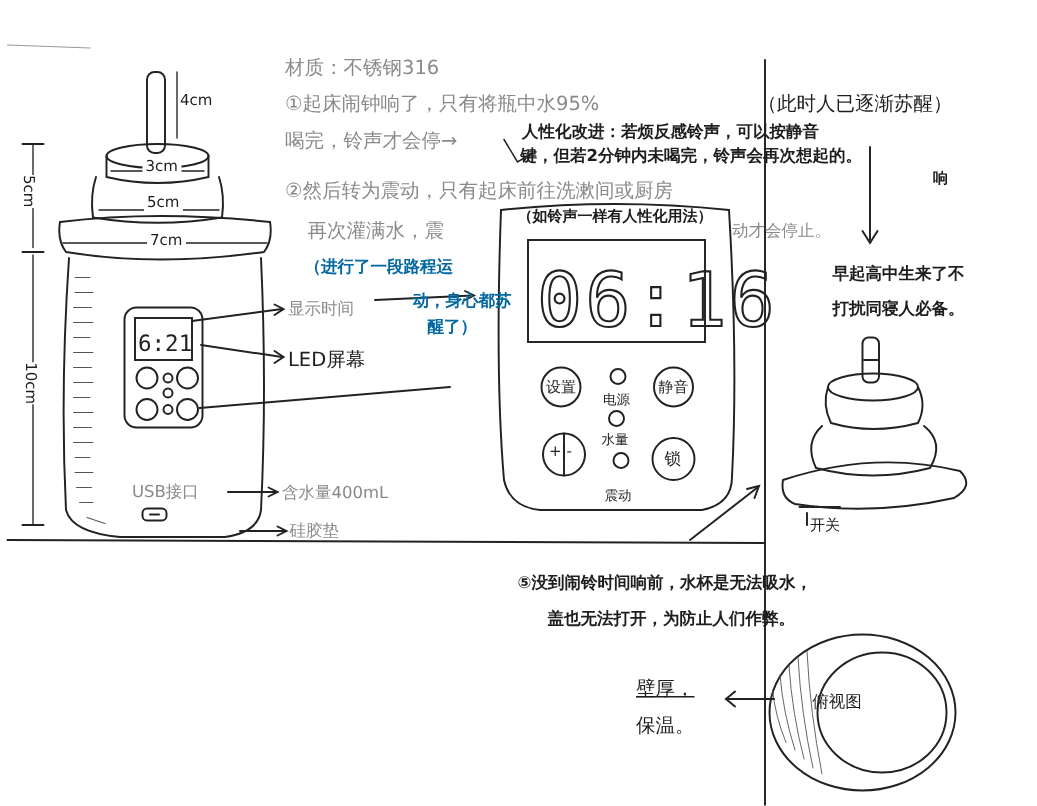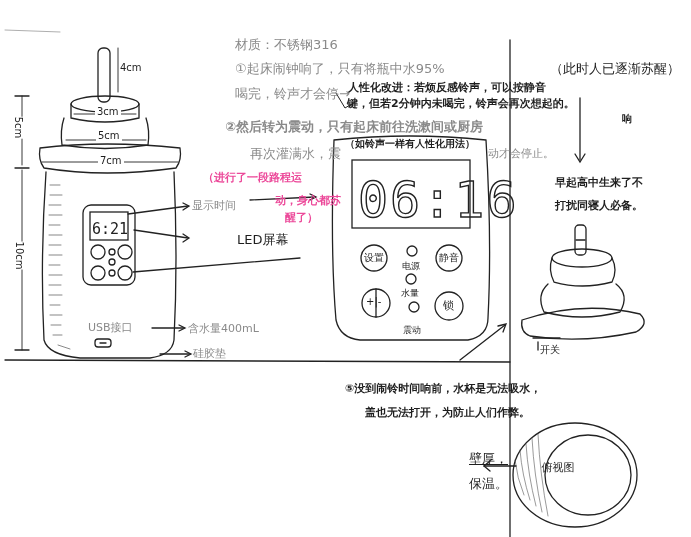--- a/index.html
+++ b/index.html
@@ -1,23 +1,23 @@
 <!DOCTYPE html>
 <html><head>
 <meta charset="utf-8">
 <style>
   html, body { margin:0; padding:0; background:#ffffff; }
   body { width:691px; height:537px; position:relative; overflow:hidden;
          font-family: "DejaVu Sans", sans-serif; color:#222; }
   .abs { position:absolute; }
   .hand { font-family: "DejaVu Sans", sans-serif; color:#1e1e1e; white-space:nowrap; }
   .faint { color:#8a8a8a; }
-  .blue { color:#ec4899; font-weight:bold; }
+  .blue { color:#0369a1; font-weight:bold; }
   .bold { font-weight:bold; }
-  .sz13 { font-size:13px;margin-left:45px; }
+  .sz13 { font-size:13px; }
   .sz12 { font-size:11px; }
   .sz11 { font-size:11px; }
   .sz10 { font-size:10px; }
   .sz9  { font-size:9px; }
   svg.draw { position:absolute; left:0; top:0; }
 </style>
 </head>
 <body>
 
 <svg class="draw" width="691" height="537" viewBox="0 0 691 537">
@@ -143,21 +143,21 @@
 
 <div class="abs hand faint sz13" style="left:190px;top:60px;">①起床闹钟响了，只有将瓶中水95%</div>
 <div class="abs hand sz13" style="left:505px;top:60px;">
   <span>（此时人已逐渐苏醒）</span>
 </div>
 <div class="abs hand faint sz13" style="left:190px;top:85px;">喝完，铃声才会停→</div>
 <div class="abs hand bold sz11" style="left:348px;top:80px;">人性化改进：若烦反感铃声，可以按静音</div>
 <div class="abs hand bold sz11" style="left:347px;top:96px;">键，但若2分钟内未喝完，铃声会再次想起的。</div>
 <div class="abs hand bold sz10" style="left:622px;top:112px;">响</div>
 
-<div class="abs hand faint sz13" style="left:180px;top:118px;font-weight:bold;">②然后转为震动，只有起床前往洗漱间或厨房</div>
+<div class="abs hand faint sz13" style="left:190px;top:118px;">②然后转为震动，只有起床前往洗漱间或厨房</div>
 <div class="abs hand bold sz10" style="left:345px;top:137px;">（如铃声一样有人性化用法）</div>
 <div class="abs hand faint sz13" style="left:205px;top:145px;">再次灌满水，震</div>
 <div class="abs hand faint sz12" style="left:488px;top:146px;">动才会停止。</div>
 <div class="abs hand blue sz12" style="left:203px;top:170px;">（进行了一段路程运</div>
 <div class="abs hand blue sz11" style="left:275px;top:193px;">动，身心都苏</div>
 <div class="abs hand blue sz11" style="left:285px;top:210px;">醒了）</div>
 
 <div class="abs hand bold sz12" style="left:555px;top:175px;">早起高中生来了不</div>
 <div class="abs hand bold sz12" style="left:555px;top:198px;">打扰同寝人必备。</div>
 

